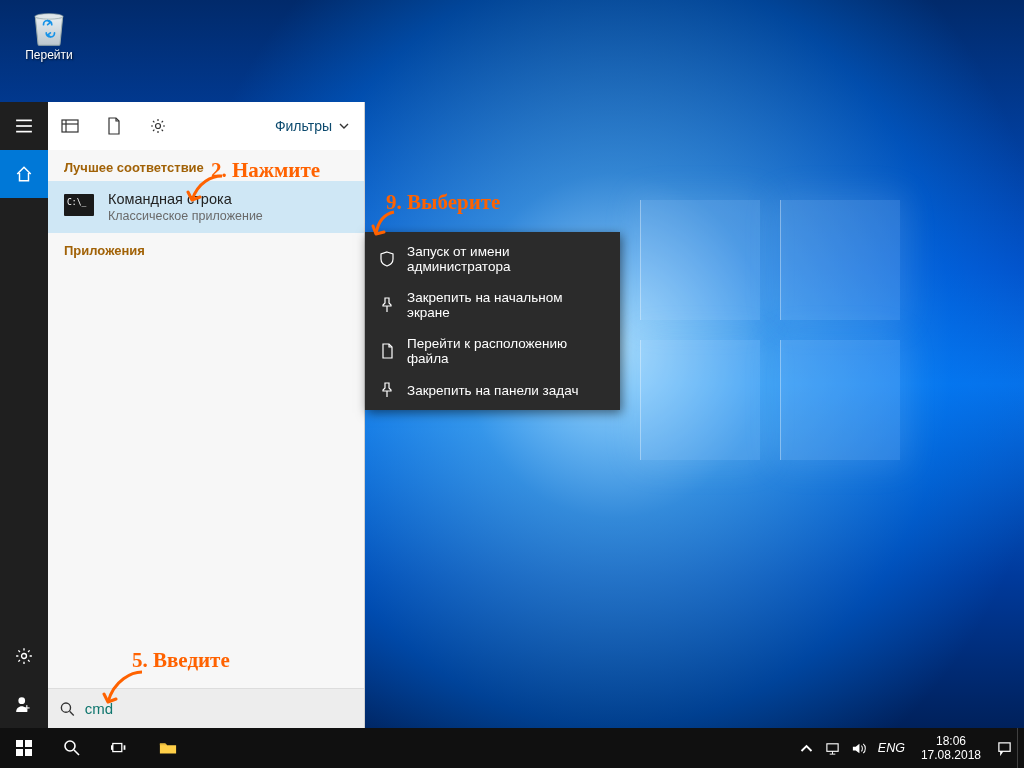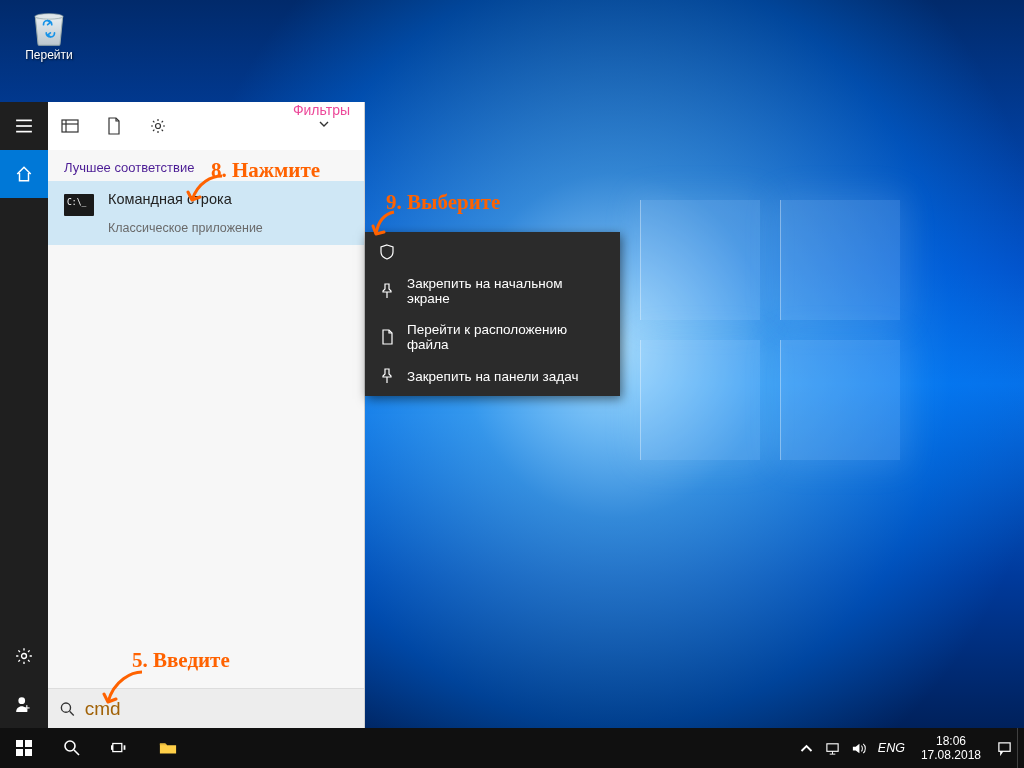--- a/index.html
+++ b/index.html
@@ -54,48 +54,48 @@
     height: 48px; background: #fff; display: flex; align-items: center;
     justify-content: flex-start; gap: 0;
   }
   .top-ico {
     width: 44px; height: 48px; display: flex; align-items: center; justify-content: center;
     color: #333;
   }
   .top-ico svg { width: 18px; height: 18px; }
   .filters-btn {
     margin-left: auto; height: 48px; padding: 0 14px; display: flex; align-items: center;
-    font-size: 14px; color: #ec4899; flex-direction: column;
+    font-size: 14px; color: #0c4a6e;
   }
   .filters-btn svg { width: 12px; height: 12px; margin-left: 6px; }
 
   .section-header {
-    padding: 10px 16px 6px; font-size: 13px; font-weight: 400; color: #4c1d95;
+    padding: 10px 16px 6px; font-size: 13px; font-weight: 700; color: #a16207;
     background: #f7f7f7;
   }
   .result-item {
     display: flex; align-items: flex-start; padding: 10px 16px; gap: 14px;
     background: #f7f7f7;
   }
   .result-item.selected { background: #cfe7f5; }
   .result-item .ico { width: 30px; height: 24px; flex-shrink: 0; margin-top: 2px; }
   .result-item .texts { display: flex; flex-direction: column; }
   .result-item .title { font-size: 14.5px; color: #222; }
-  .result-item .subtitle { font-size: 12.5px; color: #6a6a6a; margin-top: 14px; }
+  .result-item .subtitle { font-size: 12.5px; color: #6a6a6a; margin-top: 2px; }
 
   .panel-fill { flex: 1; background: #f7f7f7; }
 
   .search-input-row {
     height: 40px; background: #ededed; display: flex; align-items: center;
     padding: 0 12px; gap: 10px; border-top: 1px solid #ddd;
   }
   .search-input-row svg { width: 16px; height: 16px; color: #333; }
   .search-input-row input {
-    border: none; background: transparent; outline: none; font-size: 19px;
-    color: #a16207; width: 100%;
+    border: none; background: transparent; outline: none; font-size: 15px;
+    color: #0f766e; width: 100%;
   }
 
   
   .context-menu {
     position: absolute; left: 365px; top: 232px; width: 255px;
     background: #2b2b2b; color: #fff; z-index: 4;
     padding: 4px 0; box-shadow: 2px 3px 10px rgba(0,0,0,0.5);
   }
   .ctx-item {
     display: flex; align-items: center; gap: 12px; padding: 8px 14px;
@@ -223,38 +223,40 @@
           <rect width="30" height="22" y="1" fill="#1a1a1a" rx="1"></rect>
           <text x="3" y="12" font-size="8" fill="#fff" font-family="monospace">C:\_</text>
         </svg>
     </div>
     <div class="texts">
       <div class="title">Командная строка</div>
       <div class="subtitle">Классическое приложение</div>
     </div>
   </div>
 
+  <div class="section-header">Приложения</div>
 
 
   <div class="panel-fill"></div>
 
   <div class="search-input-row">
     <svg viewBox="0 0 16 16">
         <circle cx="6.5" cy="6.5" r="5" fill="none" stroke="#333" stroke-width="1.5"></circle>
         <line x1="10.5" y1="10.5" x2="15" y2="15" stroke="#333" stroke-width="1.5"></line>
       </svg>
     <input type="text" value="cmd" style="">
   </div>
 </div>
 
 <div class="context-menu">
   <div class="ctx-item">
     <svg viewBox="0 0 16 16" fill="none" stroke="#fff" stroke-width="1.2">
         <path d="M8 1l6 2v5c0 4-3 6-6 7-3-1-6-3-6-7V3z"></path>
       </svg>
+    <span>Запуск от имени администратора</span>
   </div>
   <div class="ctx-item">
     <svg viewBox="0 0 16 16" fill="none" stroke="#fff" stroke-width="1.2">
         <path d="M6 1h4v5l2 2v1H4V8l2-2zM8 9v6"></path>
       </svg>
     <span>Закрепить на начальном экране</span>
   </div>
   <div class="ctx-item">
     <svg viewBox="0 0 16 16" fill="none" stroke="#fff" stroke-width="1.2">
         <path d="M4 1h6l3 3v11H4z"></path>
@@ -269,21 +271,21 @@
     <span>Закрепить на панели задач</span>
   </div>
 </div>
 
 <div class="anno" style="left:132px; top:648px;">5. Введите</div>
 <svg class="arrow" style="left:102px; top:668px; width:44px; height:42px;" viewBox="0 0 44 42">
   <path d="M40 4 C 30 4, 12 12, 6 34" fill="none" stroke="#ff6200" stroke-width="3"></path>
   <path d="M6 34 l-4 -8 M6 34 l8 -3" fill="none" stroke="#ff6200" stroke-width="3" stroke-linecap="round"></path>
 </svg>
 
-<div class="anno" style="left:211px; top:158px;">8. Нажмите</div>
+<div class="anno" style="left:211px; top:158px;">2. Нажмите</div>
 <svg class="arrow" style="left:186px; top:172px; width:40px; height:34px;" viewBox="0 0 40 34">
   <path d="M36 4 C 26 4, 12 10, 6 28" fill="none" stroke="#ff6200" stroke-width="3"></path>
   <path d="M6 28 l-4 -8 M6 28 l8 -3" fill="none" stroke="#ff6200" stroke-width="3" stroke-linecap="round"></path>
 </svg>
 
 <div class="anno" style="left:386px; top:190px;">9. Выберите</div>
 <svg class="arrow" style="left:370px; top:210px; width:30px; height:30px;" viewBox="0 0 30 30">
   <path d="M24 2 C 14 4, 8 12, 6 24" fill="none" stroke="#ff6200" stroke-width="3"></path>
   <path d="M6 24 l-3 -8 M6 24 l8 -2" fill="none" stroke="#ff6200" stroke-width="3" stroke-linecap="round"></path>
 </svg>

